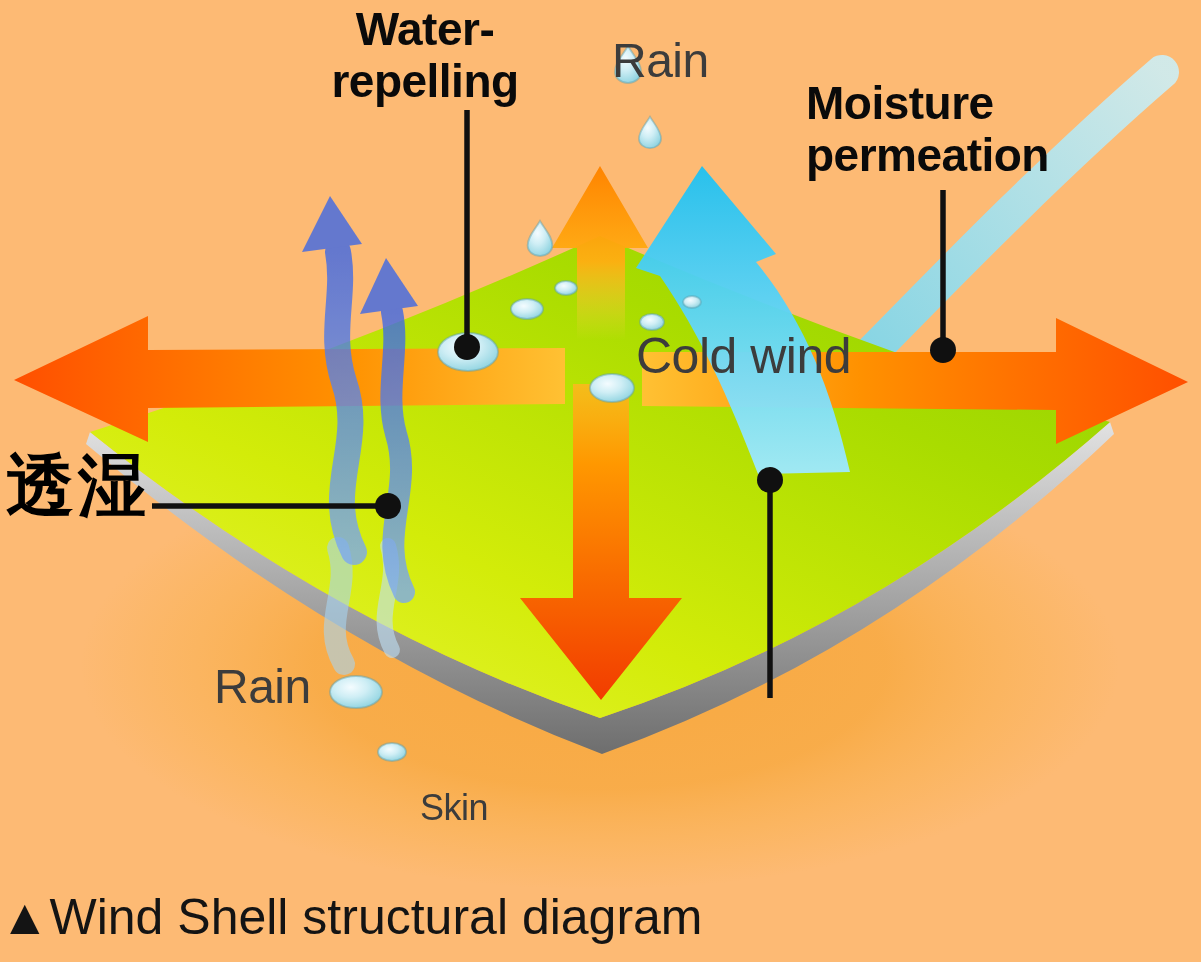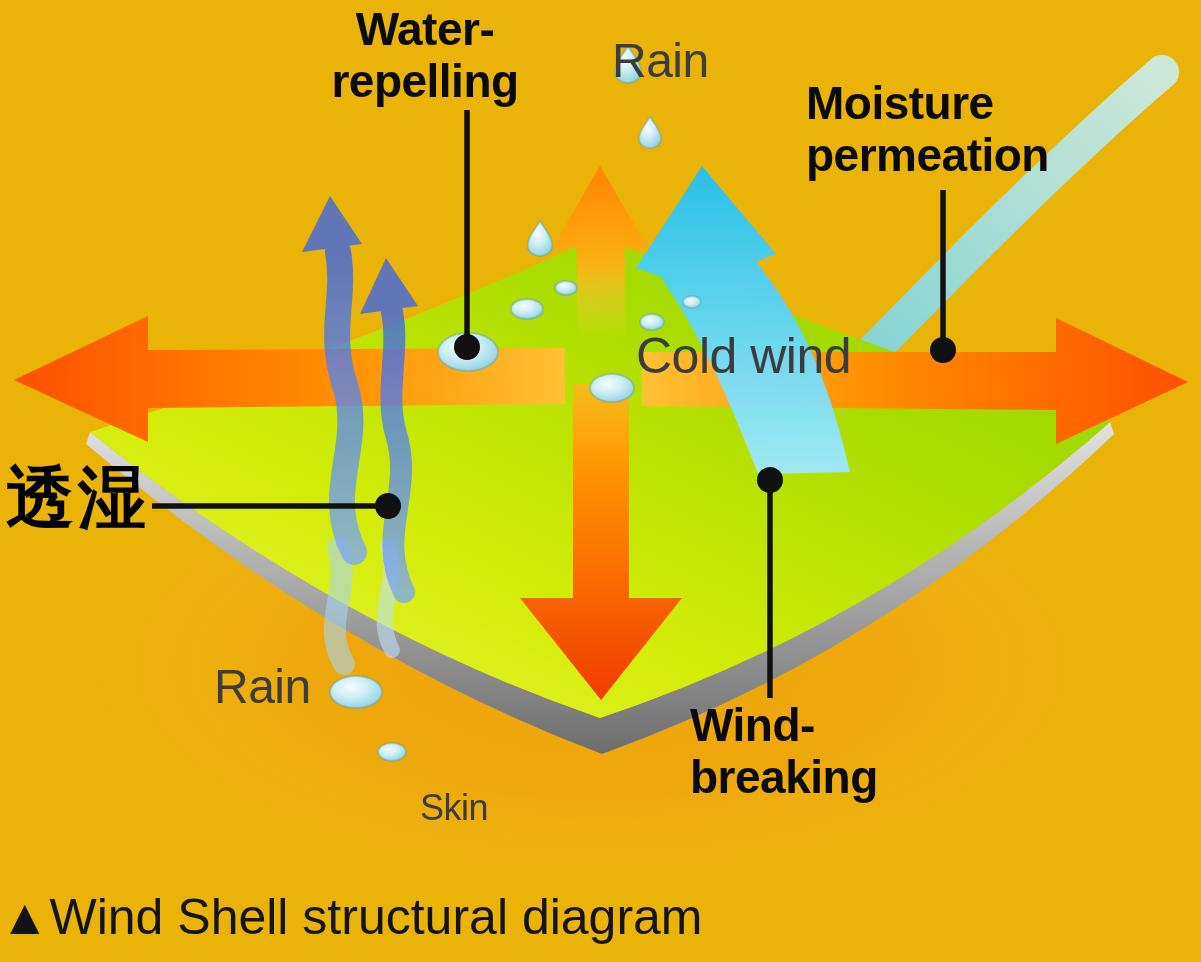--- a/index.html
+++ b/index.html
@@ -1,19 +1,19 @@
 <!DOCTYPE html>
 <html><head>
 <meta charset="utf-8">
 <style>
   html,body{margin:0;padding:0;background:#ffffff;}
   .stage{
     position:relative;
     width:1201px;height:962px;
-    background:#eab308;
+    background:#fdba74;
     overflow:hidden;
     font-family:"Liberation Sans","DejaVu Sans",sans-serif;
   }
   .stage svg{position:absolute;left:0;top:0;}
   .label{
     position:absolute;
     white-space:pre-line;
     color:#3c3c3c;
     line-height:1.12;
     letter-spacing:-0.5px;
@@ -165,24 +165,22 @@
   <div class="label bold center" style="left:285px;top:4px;width:280px;font-size:46px;">Water-
 repelling</div>
 
   <div class="label" style="left:612px;top:34px;font-size:48px;">Rain</div>
 
   <div class="label" style="left:636px;top:328px;font-size:50px;">Cold wind</div>
 
   <div class="label bold" style="left:806px;top:78px;font-size:46px;">Moisture
 permeation</div>
 
-  <div class="label jp" style="left:6px;top:460px;font-size:68px;">透湿</div>
+  <div class="label jp" style="left:6px;top:448px;font-size:68px;">透湿</div>
 
   <div class="label" style="left:214px;top:660px;font-size:48px;">Rain</div>
 
-  <div class="label bold" style="left:690px;top:700px;font-size:46px;">Wind-
-breaking</div>
 
   <div class="label" style="left:420px;top:788px;font-size:36px;">Skin</div>
 
   <div class="caption">▲Wind Shell structural diagram</div>
 
 </div>
 
 </body></html>

